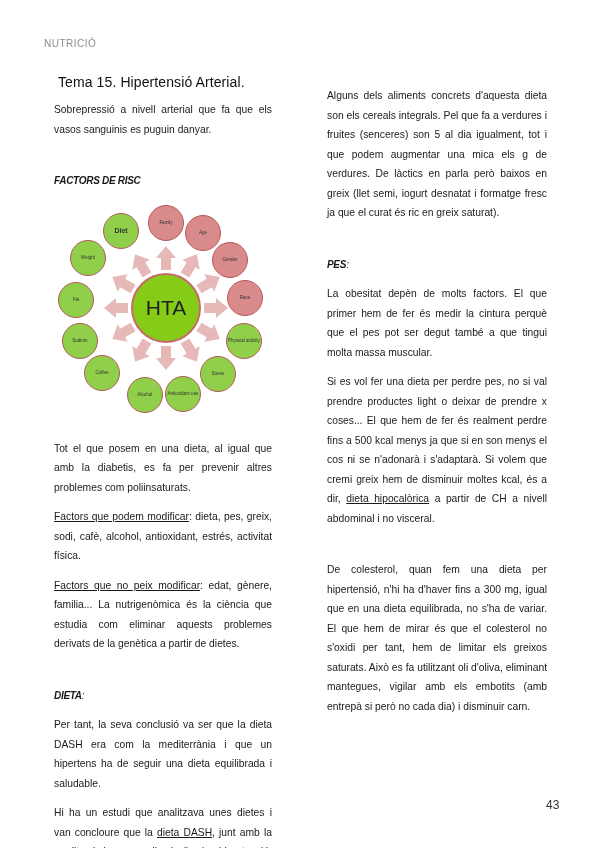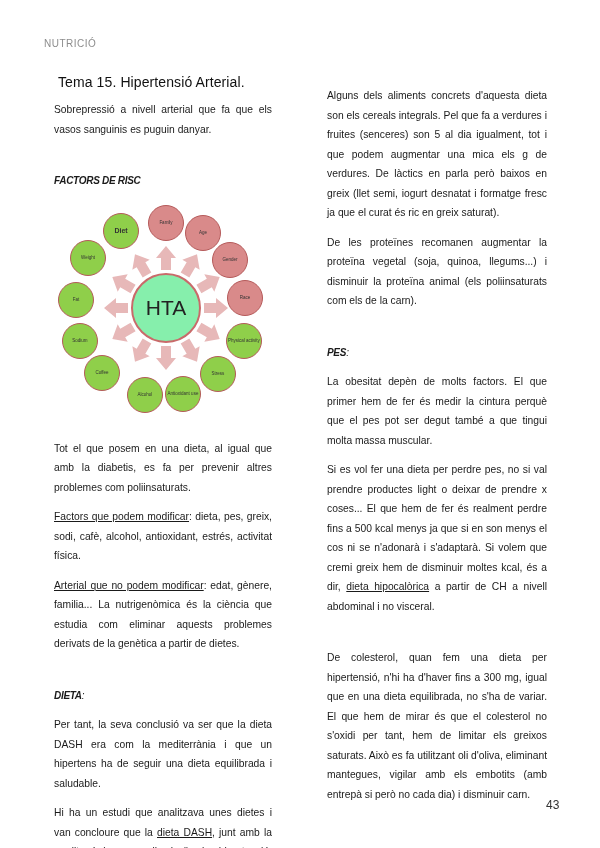--- a/index.html
+++ b/index.html
@@ -15,21 +15,21 @@
   .subhead { font-style: italic; font-weight: bold; font-size: 10px; margin: 0; letter-spacing: -0.3px; }
   .subhead .colon { font-weight: normal; }
   .u { text-decoration: underline; }
   .diagram { position: relative; width: 238px; height: 228px; margin: 6px 0 8px 0; }
   .diagram svg { position: absolute; left: 0; top: 0; }
   .node { position: absolute; border-radius: 50%; display: flex; align-items: center; justify-content: center;
           text-align: center; font-size: 4.5px; line-height: 5px; box-sizing: border-box; color: #333; }
   .node.red { background: #d98a8a; border: 1.5px solid #b55a5a; }
   .node.green { background: #8fcf4a; border: 1.5px solid #b55a5a; }
   .node.big { font-size: 7px; font-weight: bold; }
-  .hta { position: absolute; border-radius: 50%; background: #86efac; border: 2px solid #c96a6a; box-sizing: border-box;
+  .hta { position: absolute; border-radius: 50%; background: #84cc16; border: 2px solid #c96a6a; box-sizing: border-box;
          display: flex; align-items: center; justify-content: center; font-size: 21px; color: #222; }
   .page-num { position: absolute; left: 546px; top: 798px; font-size: 12px; color: #333; }
 </style>
 </head>
 <body>
 
 <div class="header-section">NUTRICIÓ</div>
 <h1 class="title">Tema 15. Hipertensió Arterial.</h1>
 
 <div class="col col-left">
@@ -93,33 +93,32 @@
     <div class="node green" style="left:14px;top:81px;width:36px;height:36px;">Fat</div>
     <div class="node green" style="left:26px;top:39px;width:36px;height:36px;">Weight</div>
     <div class="node green big" style="left:59px;top:12px;width:36px;height:36px;">Diet</div>
   </div>
 
   <p>Tot el que posem en una dieta, al igual que amb la diabetis, es fa per prevenir altres problemes com poliinsaturats.</p>
   <p>
     <span class="u">Factors que podem modificar</span><span>: dieta, pes, greix, sodi, cafè, alcohol, antioxidant, estrés, activitat física.</span>
   </p>
   <p>
-    <span class="u">Arterial que no podem modificar</span><span>: edat, gènere, familia... La nutrigenòmica és la ciència que estudia com eliminar aquests problemes derivats de la genètica a partir de dietes.</span>
+    <span class="u">Factors que no peix modificar</span><span>: edat, gènere, familia... La nutrigenòmica és la ciència que estudia com eliminar aquests problemes derivats de la genètica a partir de dietes.</span>
   </p>
   <div class="gap"></div>
   <p class="subhead"><span>DIETA</span><span class="colon">:</span></p>
   <p>Per tant, la seva conclusió va ser que la dieta DASH era com la mediterrània i que un hipertens ha de seguir una dieta equilibrada i saludable.</p>
   <p>
     <span>Hi ha un estudi que analitzava unes dietes i van concloure que la </span><span class="u">dieta DASH</span><span>, junt amb la mediterrània, que disminuïa la hipertensió. Aquesta dieta és molt semblant a la mediterrània (llegums, peix, formatge...) i a més, consumien també café, alcohol, força sal...</span>
   </p>
 </div>
 
 <div class="col col-right">
   <p>Alguns dels aliments concrets d'aquesta dieta son els cereals integrals. Pel que fa a verdures i fruites (senceres) son 5 al dia igualment, tot i que podem augmentar una mica els g de verdures. De làctics en parla però baixos en greix (llet semi, iogurt desnatat i formatge fresc ja que el curat és ric en greix saturat).</p>
-  <p>De les proteïnes recomanen augmentar la proteïna vegetal (soja, quinoa, llegums...) i disminuir la proteïna animal (els poliinsaturats com els de la carn).</p>
   <div class="gap"></div>
   <p class="subhead"><span>PES</span><span class="colon">:</span></p>
   <p>La obesitat depèn de molts factors. El que primer hem de fer és medir la cintura perquè que el pes pot ser degut també a que tingui molta massa muscular.</p>
   <p>
     <span>Si es vol fer una dieta per perdre pes, no si val prendre productes light o deixar de prendre x coses... El que hem de fer és realment perdre fins a 500 kcal menys ja que si en son menys el cos ni se n'adonarà i s'adaptarà. Si volem que cremi greix hem de disminuir moltes kcal, és a dir, </span><span class="u">dieta hipocalòrica</span><span> a partir de CH a nivell abdominal i no visceral.</span>
   </p>
   <div class="gap"></div>
   <p>De colesterol, quan fem una dieta per hipertensió, n'hi ha d'haver fins a 300 mg, igual que en una dieta equilibrada, no s'ha de variar. El que hem de mirar és que el colesterol no s'oxidi per tant, hem de limitar els greixos saturats. Això es fa utilitzant oli d'oliva, eliminant mantegues, vigilar amb els embotits (amb entrepà si però no cada dia) i disminuir carn.</p>
 </div>
 

